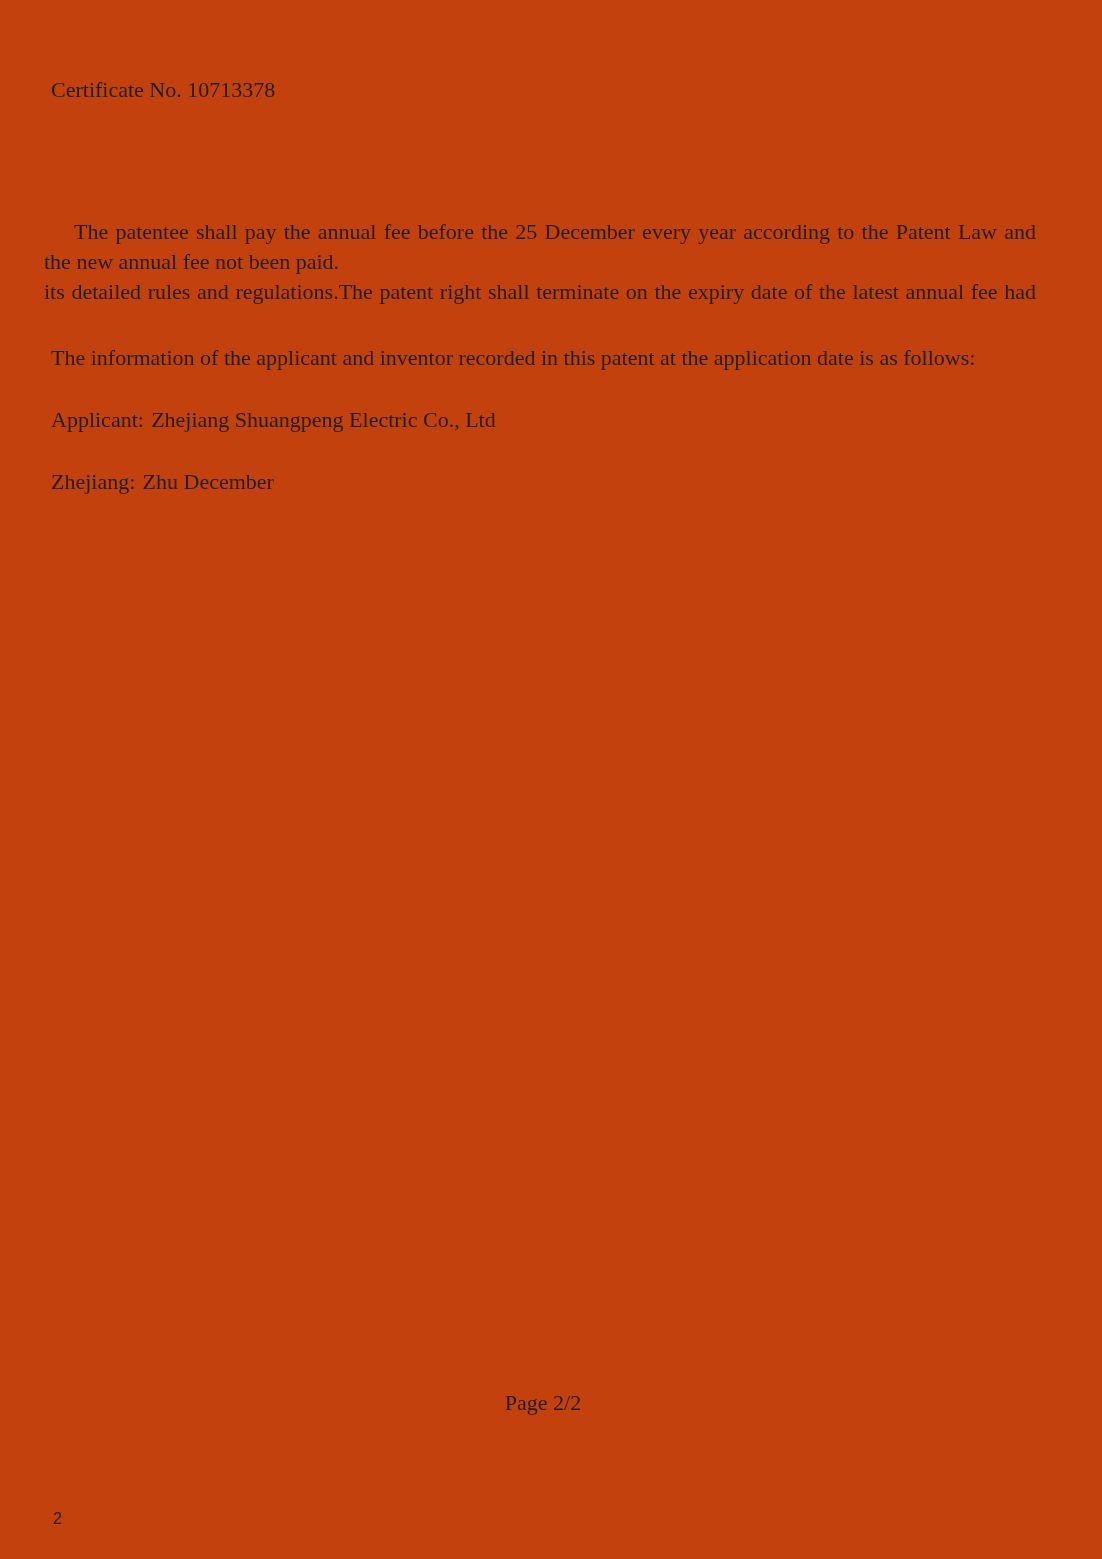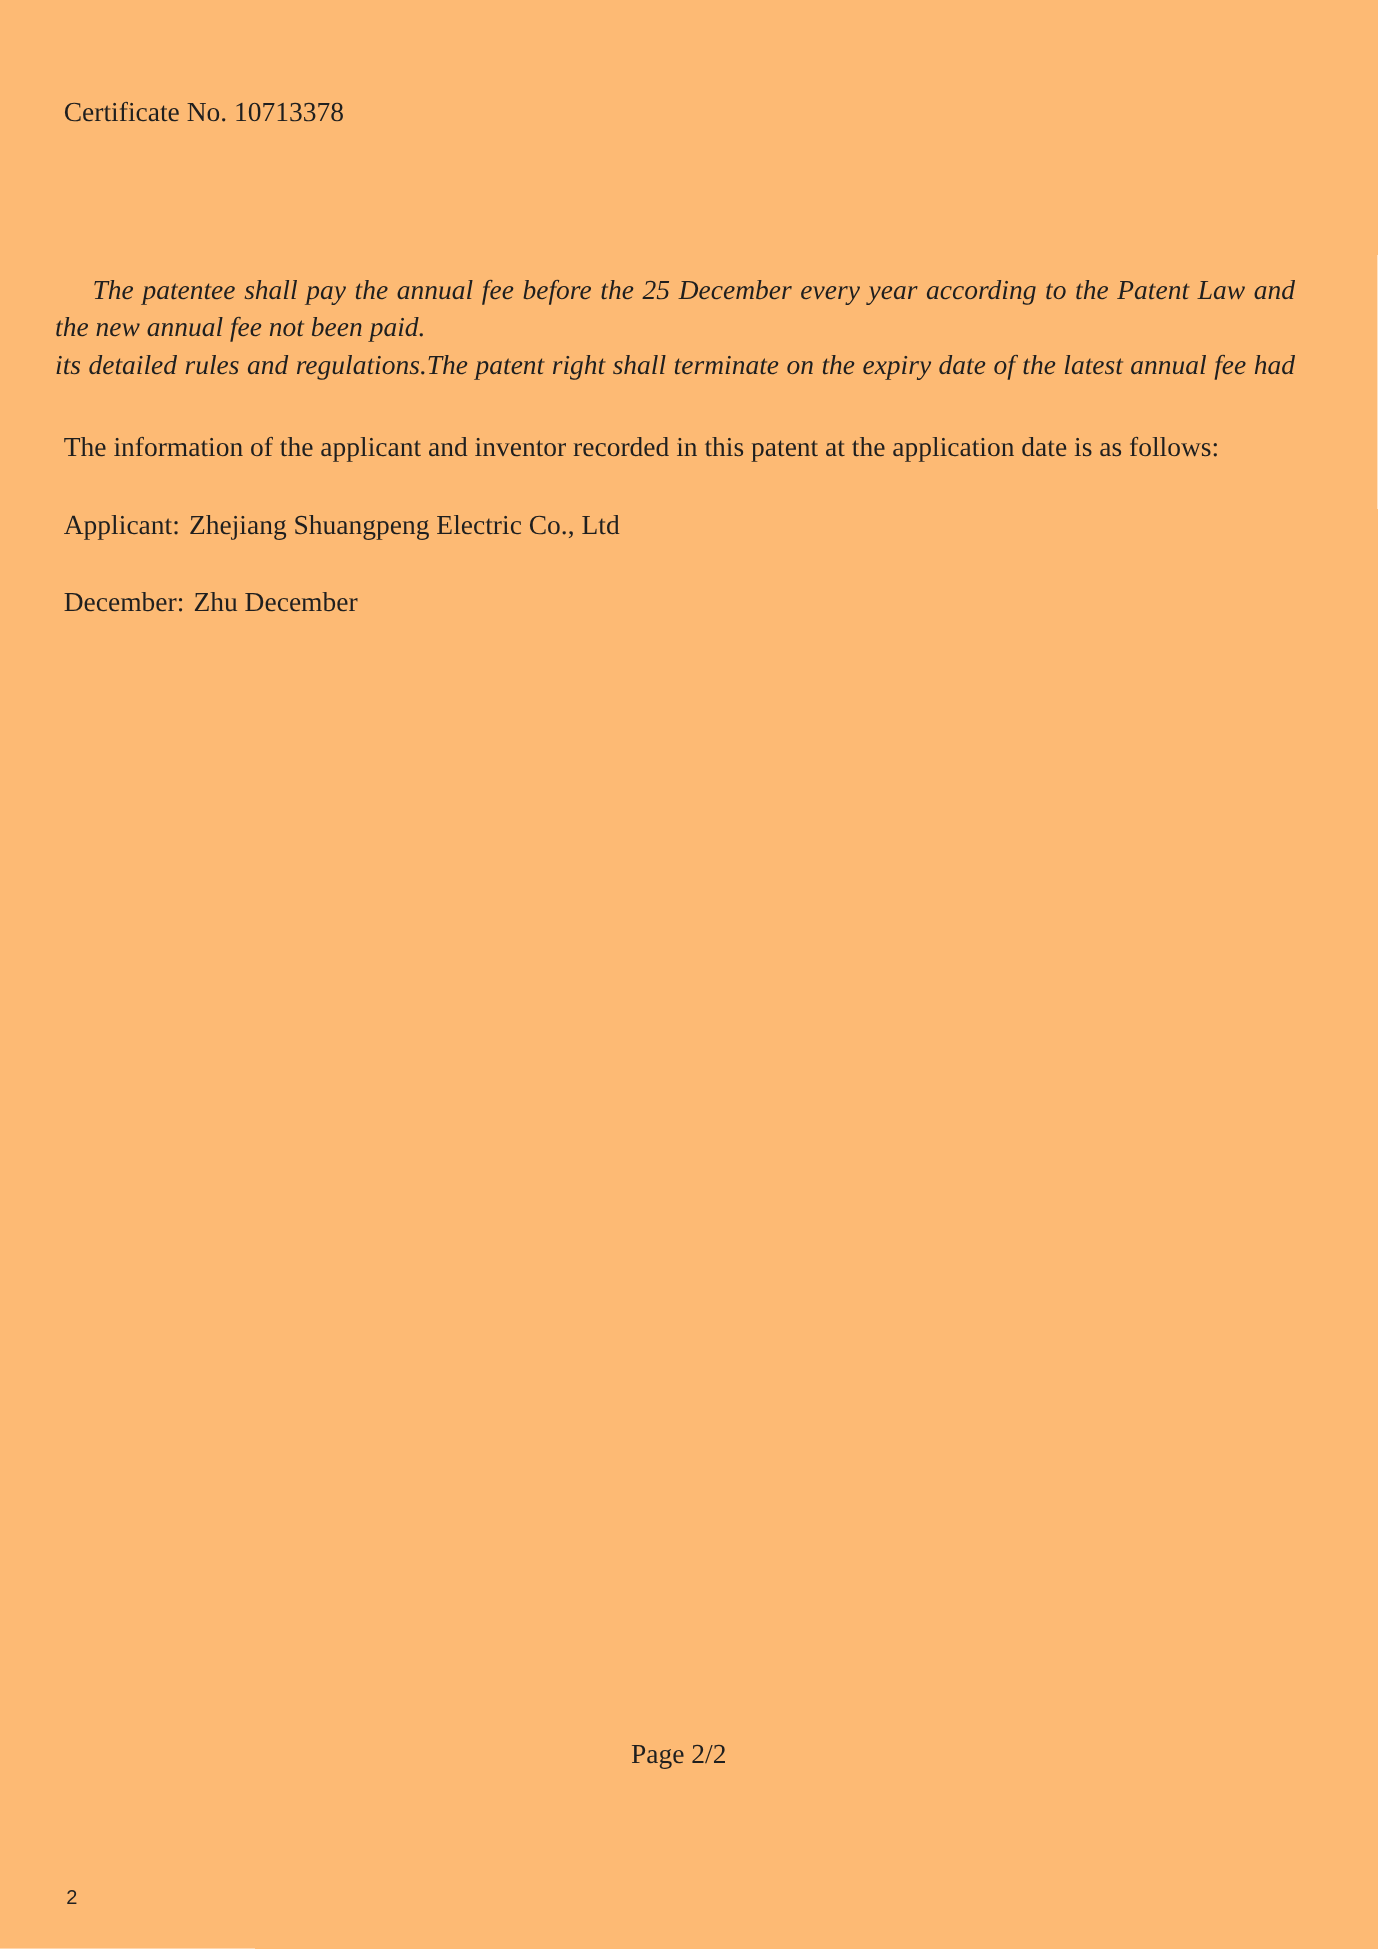--- a/index.html
+++ b/index.html
@@ -4,21 +4,21 @@
 <style>
   html, body {
     margin: 0;
     padding: 0;
     background: #ffffff;
   }
   .page {
     position: relative;
     width: 1102px;
     height: 1559px;
-    background: #fdba74;
+    background: #c2410c;
     font-family: "Liberation Serif", "DejaVu Serif", serif;
     color: #1f1f1f;
     overflow: hidden;
   }
   .line {
     position: absolute;
     font-size: 22px;
     line-height: 30px;
     white-space: nowrap;
   }
@@ -26,21 +26,20 @@
     left: 51px;
     top: 75px;
   }
   .body-paragraph {
     position: absolute;
     left: 44px;
     top: 217px;
     width: 992px;
     font-size: 22px;
     line-height: 30px;
-    font-style: italic;
   }
   .para-line {
     width: 100%;
   }
   .para-line.flush {
     text-align: justify;
     text-align-last: justify;
   }
   .para-line.indent {
     text-indent: 30px;
@@ -93,21 +92,21 @@
     </div>
 
   <div class="line info-statement">The information of the applicant and inventor recorded in this patent at the application date is as follows:</div>
 
   <div class="line applicant-line">
     <span class="field-label">Applicant:</span>
     <span>Zhejiang Shuangpeng Electric Co., Ltd</span>
   </div>
 
   <div class="line inventor-line">
-    <span class="field-label">December:</span>
+    <span class="field-label">Zhejiang:</span>
     <span>Zhu December</span>
   </div>
 
   <div class="page-indicator">Page 2/2</div>
 
   <div class="corner-page-number">2</div>
 
 </div>
 
 </body></html>

